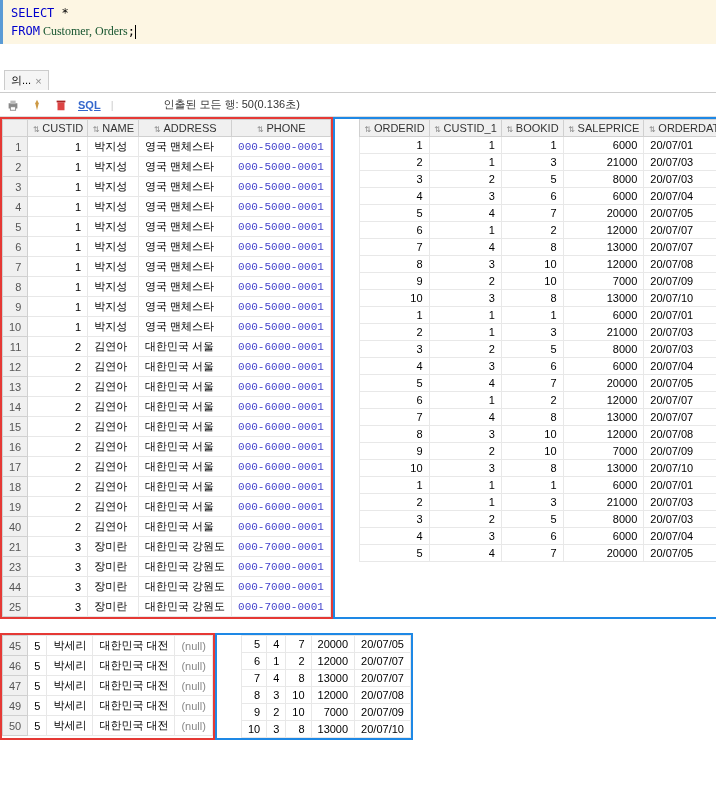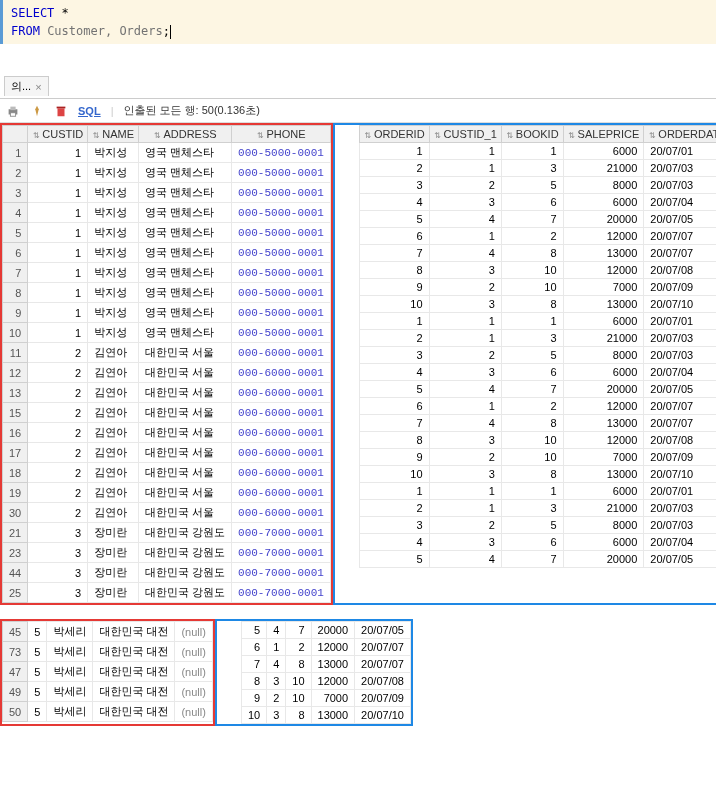--- a/index.html
+++ b/index.html
@@ -2,35 +2,35 @@
 <html><head>
   <meta charset="utf-8">
   <style>
     * { margin: 0; padding: 0; box-sizing: border-box; }
     body { font-family: "Malgun Gothic", "맑은 고딕", Arial, sans-serif; font-size: 11px; background: #fff; width: 716px; }
     
     .sql-editor {
       background: #fdf6e3;
       padding: 4px 8px;
       border-left: 3px solid #5b9bd5;
-      margin-bottom: 30px;
+      margin-bottom: 24px;
     }
     .sql-editor .line { font-family: Consolas, monospace; font-size: 12px; line-height: 18px; }
     .kw { color: #0000cc; }
-    .tbl { color: #737373; }
+    .tbl { color: #14532d; font-family: Liberation Serif, serif; }
     .cursor { border-left: 1px solid #000; display: inline-block; height: 14px; vertical-align: middle; }
     
     .tab-bar { border-bottom: 1px solid #ccc; padding: 2px 4px; display: flex; align-items: center; }
     .tab { display: inline-flex; align-items: center; padding: 2px 6px; border: 1px solid #ccc; border-bottom: none; background: #f5f5f5; font-size: 11px; }
     .tab .close { margin-left: 4px; color: #888; cursor: pointer; }
     
     .toolbar { display: flex; align-items: center; padding: 4px 6px; gap: 10px; border-bottom: 1px solid #ddd; }
     .toolbar .sql-label { color: #3366cc; font-weight: bold; text-decoration: underline; }
     .toolbar .sep { color: #ccc; }
-    .toolbar .status { color: #333; }
+    .toolbar .status { color: #333; margin-left: 40px; }
     .tb-icon { display: inline-block; width: 14px; height: 14px; }
     
     .grid-wrap { display: flex; }
     .grid-section { border: 2px solid; }
     .grid-section.red { border-color: #e53935; }
     .grid-section.blue { border-color: #1e88e5; padding-left: 24px; }
     
     table { border-collapse: collapse; width: 100%; }
     th { background: #f0f0f0; border: 1px solid #d0d0d0; padding: 2px 4px; font-weight: normal; font-size: 11px; white-space: nowrap; color: #333; }
     th .sort { display: inline-block; width: 8px; font-size: 8px; color: #888; margin-right: 2px; }
@@ -173,20 +173,27 @@
             <td class="phone">000-6000-0001</td>
           </tr>
           <tr>
             <td class="rownum">13</td>
             <td class="num">2</td>
             <td>김연아</td>
             <td>대한민국 서울</td>
             <td class="phone">000-6000-0001</td>
           </tr>
           <tr>
+            <td class="rownum">14</td>
+            <td class="num">2</td>
+            <td>김연아</td>
+            <td>대한민국 서울</td>
+            <td class="phone">000-6000-0001</td>
+          </tr>
+          <tr>
             <td class="rownum">15</td>
             <td class="num">2</td>
             <td>김연아</td>
             <td>대한민국 서울</td>
             <td class="phone">000-6000-0001</td>
           </tr>
           <tr>
             <td class="rownum">16</td>
             <td class="num">2</td>
             <td>김연아</td>
@@ -208,21 +215,21 @@
             <td class="phone">000-6000-0001</td>
           </tr>
           <tr>
             <td class="rownum">19</td>
             <td class="num">2</td>
             <td>김연아</td>
             <td>대한민국 서울</td>
             <td class="phone">000-6000-0001</td>
           </tr>
           <tr>
-            <td class="rownum">30</td>
+            <td class="rownum">40</td>
             <td class="num">2</td>
             <td>김연아</td>
             <td>대한민국 서울</td>
             <td class="phone">000-6000-0001</td>
           </tr>
           <tr>
             <td class="rownum">21</td>
             <td class="num">3</td>
             <td>장미란</td>
             <td>대한민국 강원도</td>
@@ -451,21 +458,21 @@
     <table>
         <tbody id="bl2">
           <tr>
             <td class="rownum">45</td>
             <td class="num">5</td>
             <td>박세리</td>
             <td>대한민국 대전</td>
             <td class="null">(null)</td>
           </tr>
           <tr>
-            <td class="rownum">73</td>
+            <td class="rownum">46</td>
             <td class="num">5</td>
             <td>박세리</td>
             <td>대한민국 대전</td>
             <td class="null">(null)</td>
           </tr>
           <tr>
             <td class="rownum">47</td>
             <td class="num">5</td>
             <td>박세리</td>
             <td>대한민국 대전</td>

